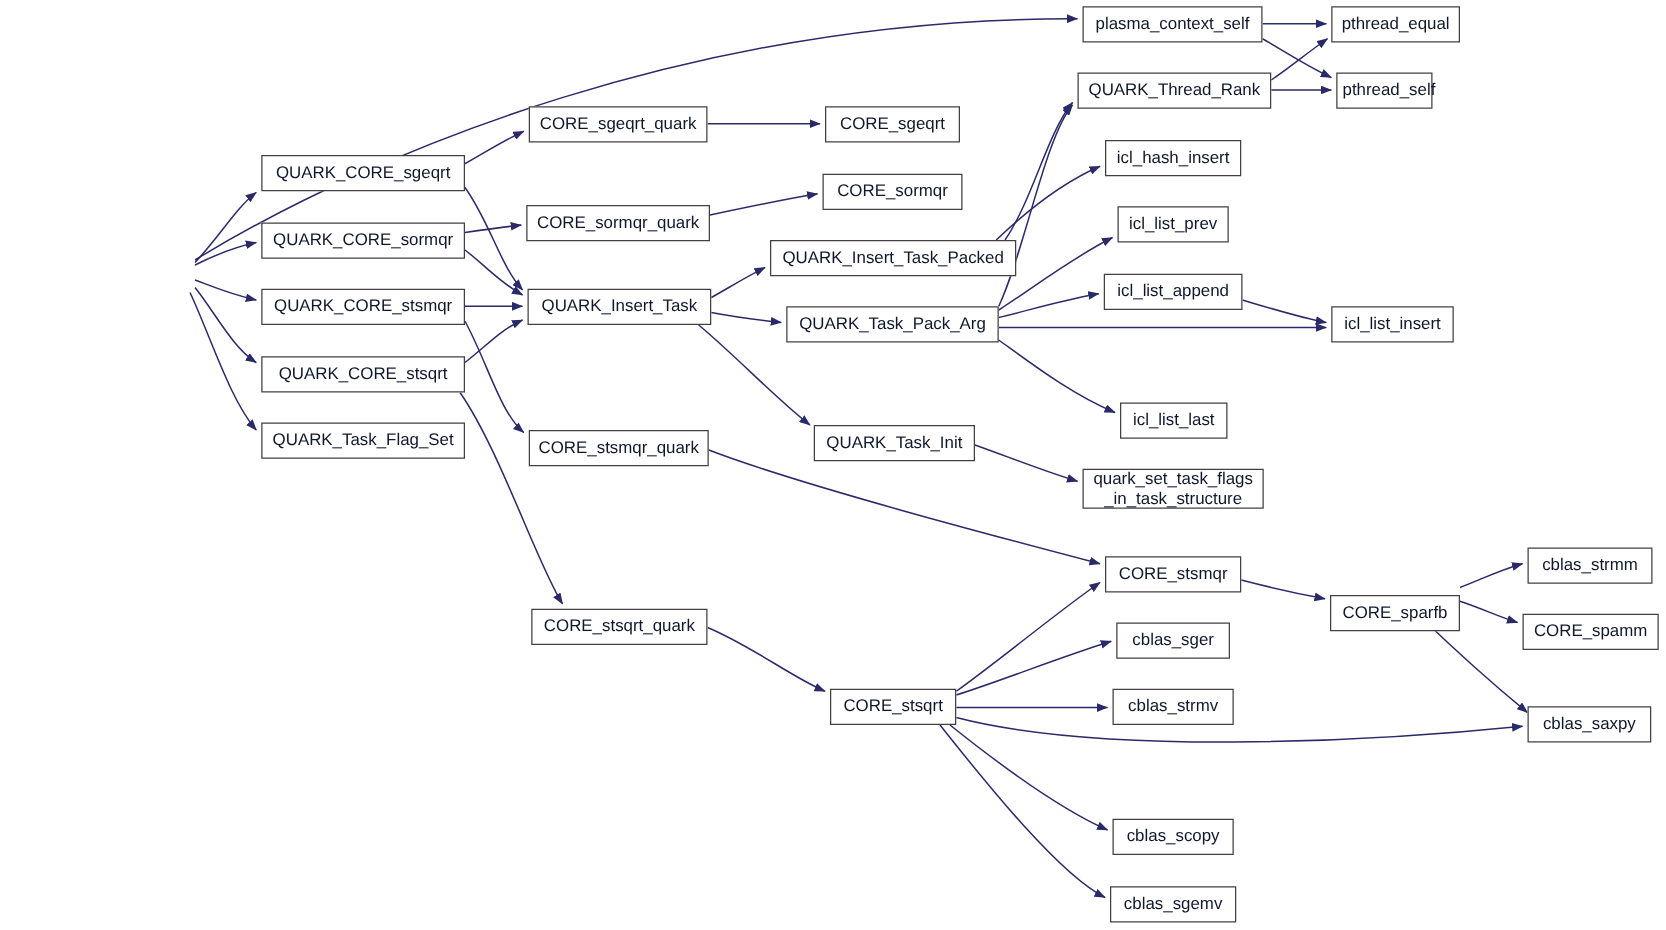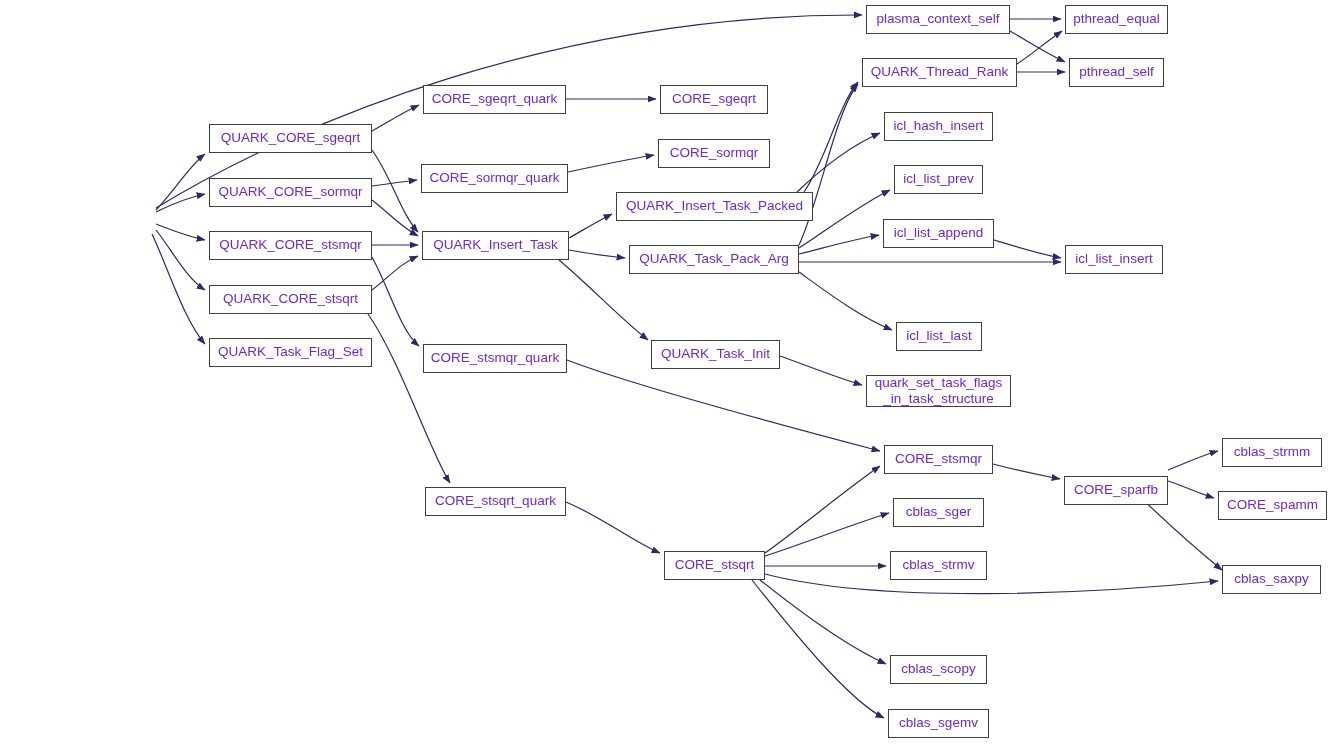--- a/index.html
+++ b/index.html
@@ -21,21 +21,21 @@
     top: 0;
     width: 1333px;
     height: 744px;
     pointer-events: none;
   }
   .gnode {
     position: absolute;
     box-sizing: border-box;
     border: 1px solid #404040;
     background: #ffffff;
-    color: #6d28d9;
+    color: #0f172a;
     font-size: 13.5px;
     line-height: 1.08;
     display: flex;
     align-items: center;
     justify-content: center;
     text-align: center;
     white-space: pre;
     letter-spacing: 0px;
     z-index: 2;
   }
@@ -135,17 +135,17 @@
     <div class="gnode two-line" style="left: 866px; top: 375px; width: 145px; height: 32px;"><span class="nlabel">quark_set_task_flags
 _in_task_structure</span></div>
     <div class="gnode" style="left: 884px; top: 445px; width: 109px; height: 29px;"><span class="nlabel">CORE_stsmqr</span></div>
     <div class="gnode" style="left: 893px; top: 498px; width: 91px; height: 29px;"><span class="nlabel">cblas_sger</span></div>
     <div class="gnode" style="left: 890px; top: 551px; width: 97px; height: 29px;"><span class="nlabel">cblas_strmv</span></div>
     <div class="gnode" style="left: 890px; top: 655px; width: 97px; height: 29px;"><span class="nlabel">cblas_scopy</span></div>
     <div class="gnode" style="left: 888px; top: 709px; width: 101px; height: 29px;"><span class="nlabel">cblas_sgemv</span></div>
     <div class="gnode" style="left: 1065px; top: 245px; width: 98px; height: 29px;"><span class="nlabel">icl_list_insert</span></div>
     <div class="gnode" style="left: 1064px; top: 464px; width: 104px; height: 29px; margin-top: 12px;"><span class="nlabel">CORE_sparfb</span></div>
     <div class="gnode" style="left: 1065px; top: 5px; width: 103px; height: 29px;"><span class="nlabel">pthread_equal</span></div>
-    <div class="gnode" style="left: 1069px; top: 58px; width: 95px; height: 29px;"><span class="nlabel">pthread_self</span></div>
+    <div class="gnode" style="left: 1069px; top: 58px; width: 77px; height: 29px;"><span class="nlabel">pthread_self</span></div>
     <div class="gnode" style="left: 1222px; top: 438px; width: 100px; height: 29px;"><span class="nlabel">cblas_strmm</span></div>
     <div class="gnode" style="left: 1218px; top: 491px; width: 109px; height: 29px;"><span class="nlabel">CORE_spamm</span></div>
     <div class="gnode" style="left: 1222px; top: 565px; width: 99px; height: 29px;"><span class="nlabel">cblas_saxpy</span></div>
   </div>
 
 </body></html>

